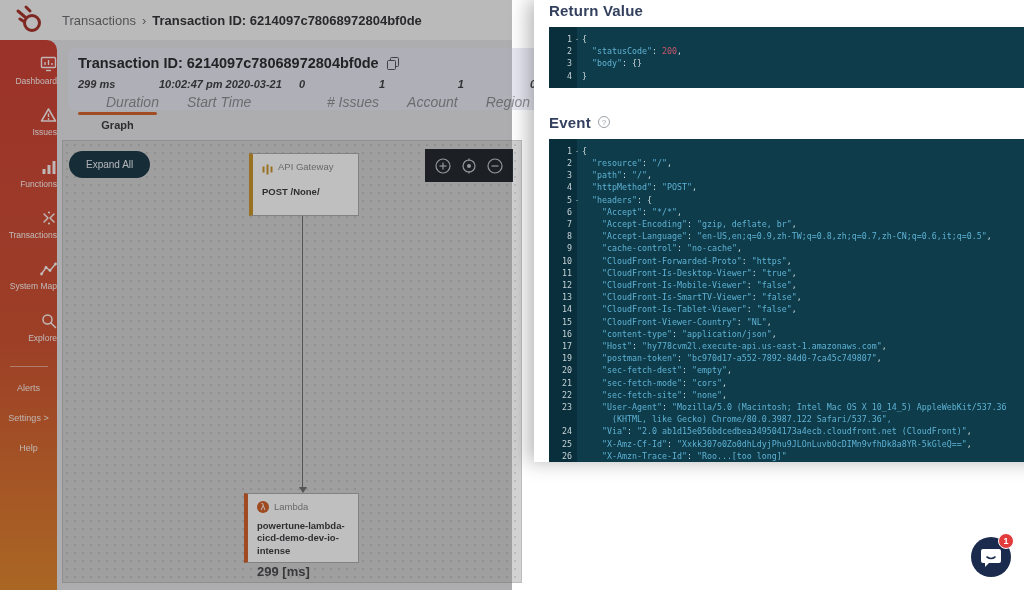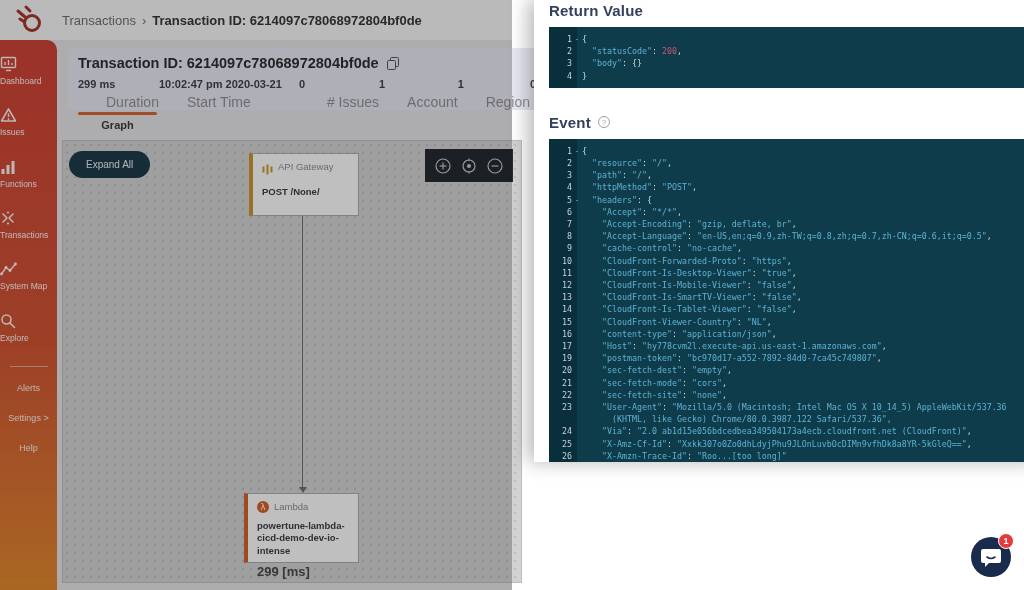--- a/index.html
+++ b/index.html
@@ -9,32 +9,32 @@
   
   .left-region { position:absolute; left:0; top:0; width:512px; height:590px; background:#e4e4e6;padding-left:24px; }
   .dim { position:absolute; inset:0; background:rgba(0,0,0,0.24); z-index:10; pointer-events:none; }
 
   .app-header { position:absolute; left:0; top:0; width:512px; height:40px; background:#f5f5f5; }
   .logo { position:absolute; left:14px; top:4px; width:32px; height:32px; }
   .breadcrumb { position:absolute; left:62px; top:0; height:40px; display:flex; align-items:center; gap:6px; font-size:13px; color:#6f6f73; white-space:nowrap; }
   .breadcrumb .crumb-current { font-weight:bold; color:#37373b; }
 
   .sidebar { position:absolute; left:0; top:40px; width:57px; height:550px; background:linear-gradient(180deg,#cc4238 0%, #cf5434 55%, #e0872f 100%); border-top-right-radius:10px; display:flex; flex-direction:column; align-items:center; padding-top:16px; }
-  .side-item { display:flex; flex-direction:column; align-items:flex-start; gap:5px; margin-bottom:21px; cursor:pointer; width:100%; }
+  .side-item { display:flex; flex-direction:column; align-items:flex-end; gap:5px; margin-bottom:21px; cursor:pointer; width:100%; }
   .side-item .lbl { font-size:8.5px; color:rgba(255,255,255,0.92); text-align:center; line-height:1.1; }
   .side-item svg { display:block; }
   .side-divider { width:38px; height:1px; background:rgba(255,255,255,0.45); margin:2px 0 16px 0; }
   .side-link { font-size:9px; color:rgba(255,255,255,0.88); margin-bottom:20px; cursor:pointer; }
 
   .main { position:absolute; left:57px; top:40px; right:0; bottom:0; background:#e4e4e6; }
   .txn-card { position:absolute; left:11px; top:8px; width:700px; height:62px; background:#e7e7f1; border-radius:6px; padding:7px 10px; }
   .txn-title-row { display:flex; align-items:center; gap:8px; }
   .txn-title { font-size:14.5px; font-weight:bold; color:#2e2e33; white-space:nowrap; }
   .copy-btn { cursor:pointer; display:inline-flex; }
-  .stats-row { display:flex; margin-top:7px; }
+  .stats-row { display:flex; margin-top:7px;font-style:italic; }
   .stat-col .v { font-size:11px; font-weight:bold; color:#414146; white-space:nowrap; }
   .stat-col .l { font-size:14px; color:#8e8e93; margin-top:4px; white-space:nowrap;margin-left:28px; }
 
   .tab-bar { position:absolute; left:11px; top:70px; width:700px; height:30px; }
   .tab { position:absolute; left:10px; top:0; width:79px; height:30px; display:flex; align-items:center; justify-content:center; font-size:11px; font-weight:bold; color:#3c3c40; cursor:pointer; }
   .tab .indicator { position:absolute; left:0; top:2px; width:100%; height:3px; background:#d4652f; border-radius:2px; }
 
   .graph-card { position:absolute; left:5px; top:100px; right:-10px; bottom:7px; background:#d2d2d2; border:1px solid #bdbdbd;
     background-image:radial-gradient(#bcbcbc 1px, transparent 1.2px); background-size:8px 8px; }
   .expand-all { position:absolute; left:6px; top:10px; height:27px; padding:0 17px; background:#1d3a49; color:#e9eef1; font-size:10px; border:none; border-radius:14px; display:flex; align-items:center; cursor:pointer; font-family:"Liberation Sans", sans-serif; }

